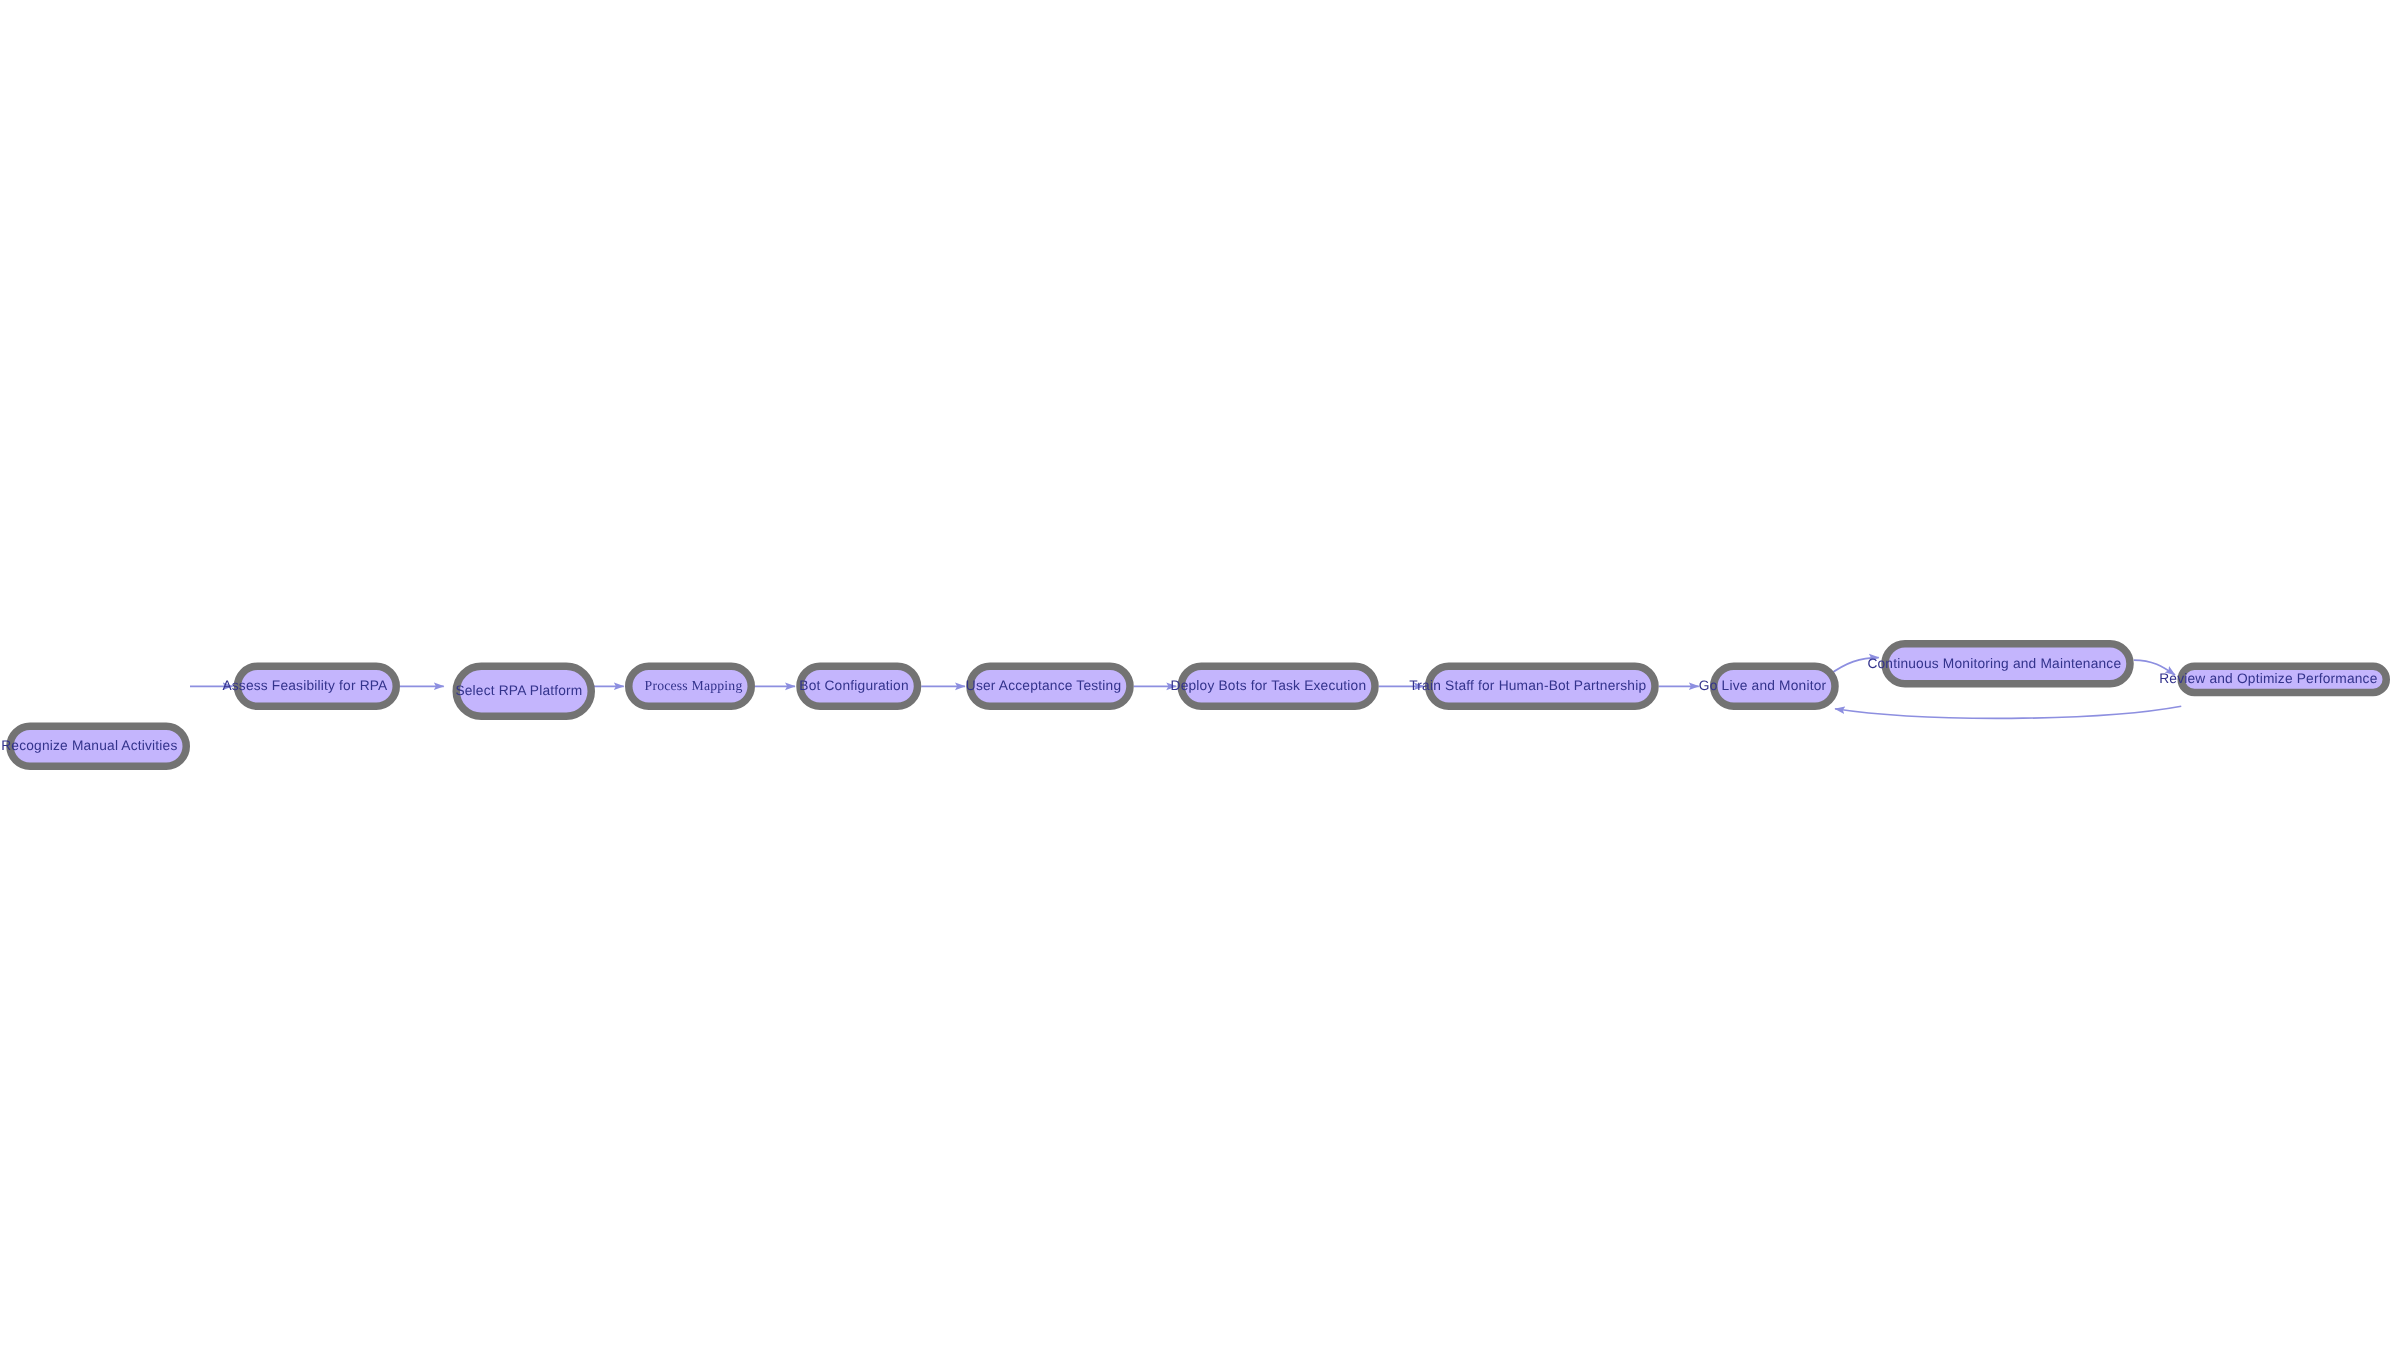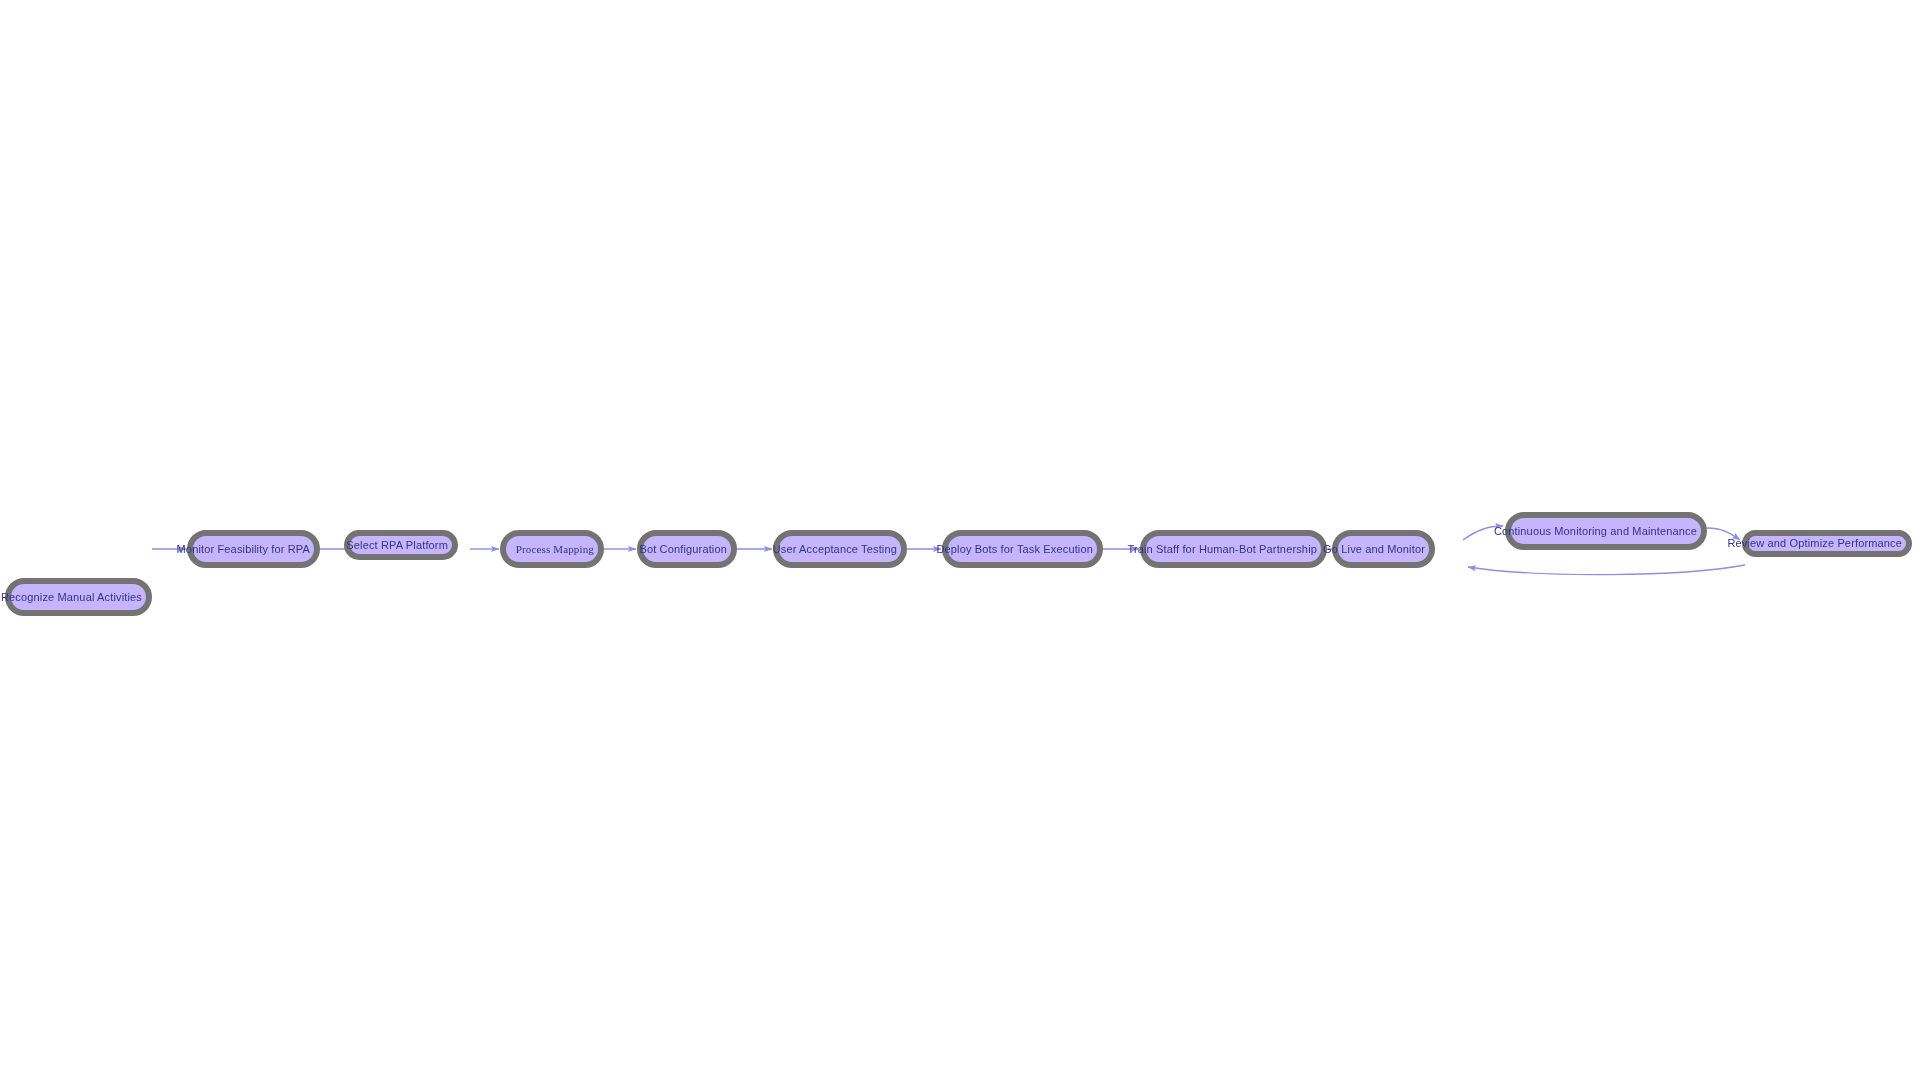--- a/index.html
+++ b/index.html
@@ -79,24 +79,24 @@
 
       <path d="M1745,565 C1680,577 1540,578 1468,567"></path>
     </g>
   </svg>
 
   <div class="node" style="left:5px; top:530px; width:147px; height:38px;margin-top:48px;">
     <span class="node-label">Recognize Manual Activities</span>
   </div>
 
   <div class="node" style="left:187px; top:530px; width:133px; height:38px;">
-    <span class="node-label">Monitor Feasibility for RPA</span>
+    <span class="node-label">Assess Feasibility for RPA</span>
   </div>
 
-  <div class="node" style="left:344px; top:530px; width:114px; height:30px;">
+  <div class="node" style="left:362px; top:530px; width:114px; height:46px;">
     <span class="node-label">Select RPA Platform</span>
   </div>
 
   <div class="node" style="left:500px; top:530px; width:104px; height:38px;font-family:Liberation Serif, serif;">
     <span class="node-label">Process Mapping</span>
   </div>
 
   <div class="node" style="left:637px; top:530px; width:100px; height:38px;">
     <span class="node-label">Bot Configuration</span>
   </div>
@@ -106,21 +106,21 @@
   </div>
 
   <div class="node" style="left:942px; top:530px; width:161px; height:38px;">
     <span class="node-label">Deploy Bots for Task Execution</span>
   </div>
 
   <div class="node" style="left:1140px; top:530px; width:187px; height:38px;">
     <span class="node-label">Train Staff for Human-Bot Partnership</span>
   </div>
 
-  <div class="node" style="left:1332px; top:530px; width:103px; height:38px;">
+  <div class="node" style="left:1368px; top:530px; width:103px; height:38px;">
     <span class="node-label">Go Live and Monitor</span>
   </div>
 
   <div class="node" style="left:1505px; top:512px; width:202px; height:38px;">
     <span class="node-label">Continuous Monitoring and Maintenance</span>
   </div>
 
   <div class="node" style="left:1742px; top:530px; width:170px; height:27px;">
     <span class="node-label">Review and Optimize Performance</span>
   </div>

